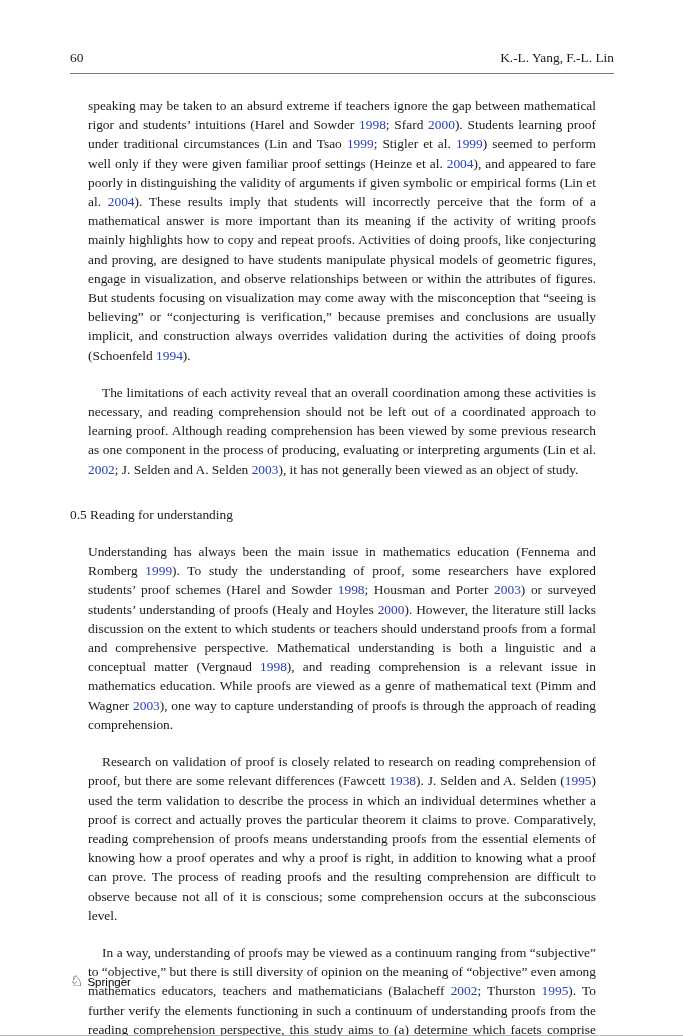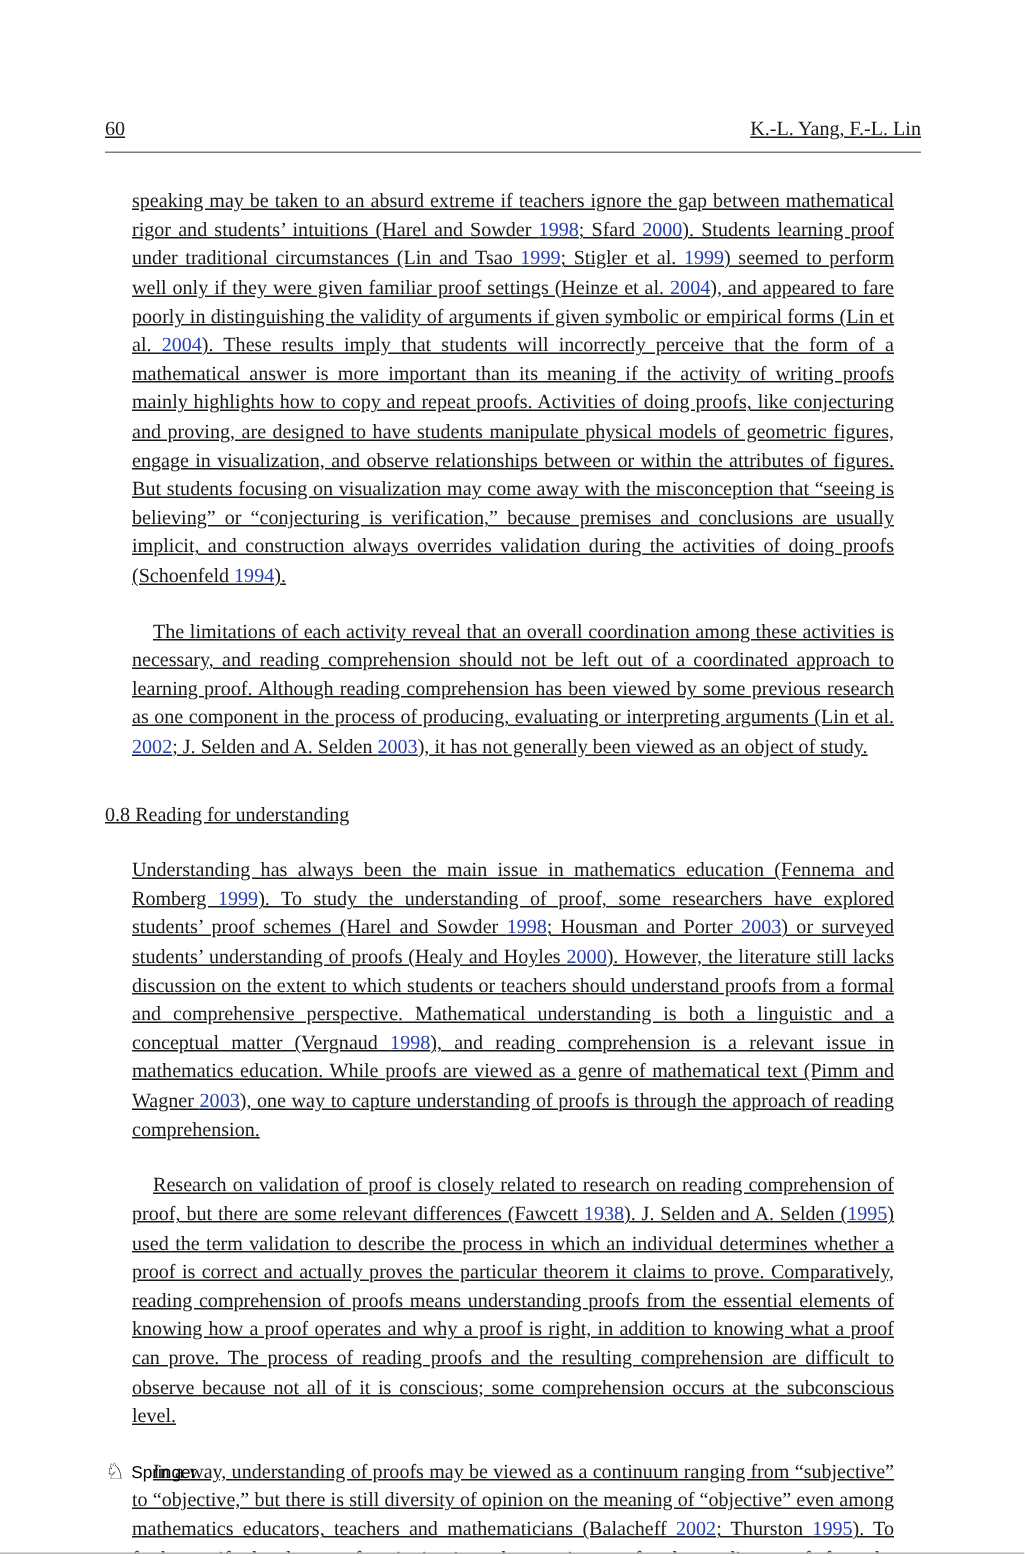--- a/index.html
+++ b/index.html
@@ -5,25 +5,24 @@
   * { margin:0; padding:0; box-sizing:border-box; }
   html, body { background:#ffffff; }
   body {
     width:683px; height:1036px;
     font-family:"Liberation Serif","DejaVu Serif",serif;
     color:var(--text-color,#1a1a1a);
   }
   .page {
     position:relative;
     width:683px; height:1036px;
-    padding:78px 69px 0 70px;
+    padding:50px 69px 0 70px;
     background:#ffffff;
     border-bottom:1px solid #b3b3b3;
     overflow:hidden;
-    text-decoration:underline;
   }
   .running-header {
     display:flex; justify-content:space-between;
     font-size:13.4px; line-height:16px;
   }
   .header-rule { height:1px; background:#7d7d7d; margin-top:7px; }
   .body-text {
     margin-top:22px;
     font-size:13.4px; line-height:19.2px;
     text-align:justify;
@@ -49,21 +48,21 @@
 
   <header class="running-header">
     <span class="page-num">60</span>
     <span class="running-head">K.-L. Yang, F.-L. Lin</span>
   </header>
   <div class="header-rule"></div>
 
   <main class="body-text">
     <p class="para">speaking may be taken to an absurd extreme if teachers ignore the gap between mathematical rigor and students’ intuitions (Harel and Sowder <span class="cite">1998</span>; Sfard <span class="cite">2000</span>). Students learning proof under traditional circumstances (Lin and Tsao <span class="cite">1999</span>; Stigler et al. <span class="cite">1999</span>) seemed to perform well only if they were given familiar proof settings (Heinze et al. <span class="cite">2004</span>), and appeared to fare poorly in distinguishing the validity of arguments if given symbolic or empirical forms (Lin et al. <span class="cite">2004</span>). These results imply that students will incorrectly perceive that the form of a mathematical answer is more important than its meaning if the activity of writing proofs mainly highlights how to copy and repeat proofs. Activities of doing proofs, like conjecturing and proving, are designed to have students manipulate physical models of geometric figures, engage in visualization, and observe relationships between or within the attributes of figures. But students focusing on visualization may come away with the misconception that “seeing is believing” or “conjecturing is verification,” because premises and conclusions are usually implicit, and construction always overrides validation during the activities of doing proofs (Schoenfeld <span class="cite">1994</span>).</p>
     <p class="para indent">The limitations of each activity reveal that an overall coordination among these activities is necessary, and reading comprehension should not be left out of a coordinated approach to learning proof. Although reading comprehension has been viewed by some previous research as one component in the process of producing, evaluating or interpreting arguments (Lin et al. <span class="cite">2002</span>; J. Selden and A. Selden <span class="cite">2003</span>), it has not generally been viewed as an object of study.</p>
-    <h2 class="section-heading">0.8 Reading for understanding</h2>
+    <h2 class="section-heading">0.5 Reading for understanding</h2>
     <p class="para">Understanding has always been the main issue in mathematics education (Fennema and Romberg <span class="cite">1999</span>). To study the understanding of proof, some researchers have explored students’ proof schemes (Harel and Sowder <span class="cite">1998</span>; Housman and Porter <span class="cite">2003</span>) or surveyed students’ understanding of proofs (Healy and Hoyles <span class="cite">2000</span>). However, the literature still lacks discussion on the extent to which students or teachers should understand proofs from a formal and comprehensive perspective. Mathematical understanding is both a linguistic and a conceptual matter (Vergnaud <span class="cite">1998</span>), and reading comprehension is a relevant issue in mathematics education. While proofs are viewed as a genre of mathematical text (Pimm and Wagner <span class="cite">2003</span>), one way to capture understanding of proofs is through the approach of reading comprehension.</p>
     <p class="para indent">Research on validation of proof is closely related to research on reading comprehension of proof, but there are some relevant differences (Fawcett <span class="cite">1938</span>). J. Selden and A. Selden (<span class="cite">1995</span>) used the term validation to describe the process in which an individual determines whether a proof is correct and actually proves the particular theorem it claims to prove. Comparatively, reading comprehension of proofs means understanding proofs from the essential elements of knowing how a proof operates and why a proof is right, in addition to knowing what a proof can prove. The process of reading proofs and the resulting comprehension are difficult to observe because not all of it is conscious; some comprehension occurs at the subconscious level.</p>
     <p class="para indent">In a way, understanding of proofs may be viewed as a continuum ranging from “subjective” to “objective,” but there is still diversity of opinion on the meaning of “objective” even among mathematics educators, teachers and mathematicians (Balacheff <span class="cite">2002</span>; Thurston <span class="cite">1995</span>). To further verify the elements functioning in such a continuum of understanding proofs from the reading comprehension perspective, this study aims to (a) determine which facets comprise reading comprehension of geometry proof (RCGP), and (b) explore the structure of these facets among 9th and 10th graders, rather than to analyze</p>
   </main>
 
   <footer class="page-footer">
     <span class="logo-glyph">♘</span>
     <span class="publisher">Springer</span>
   </footer>
 

